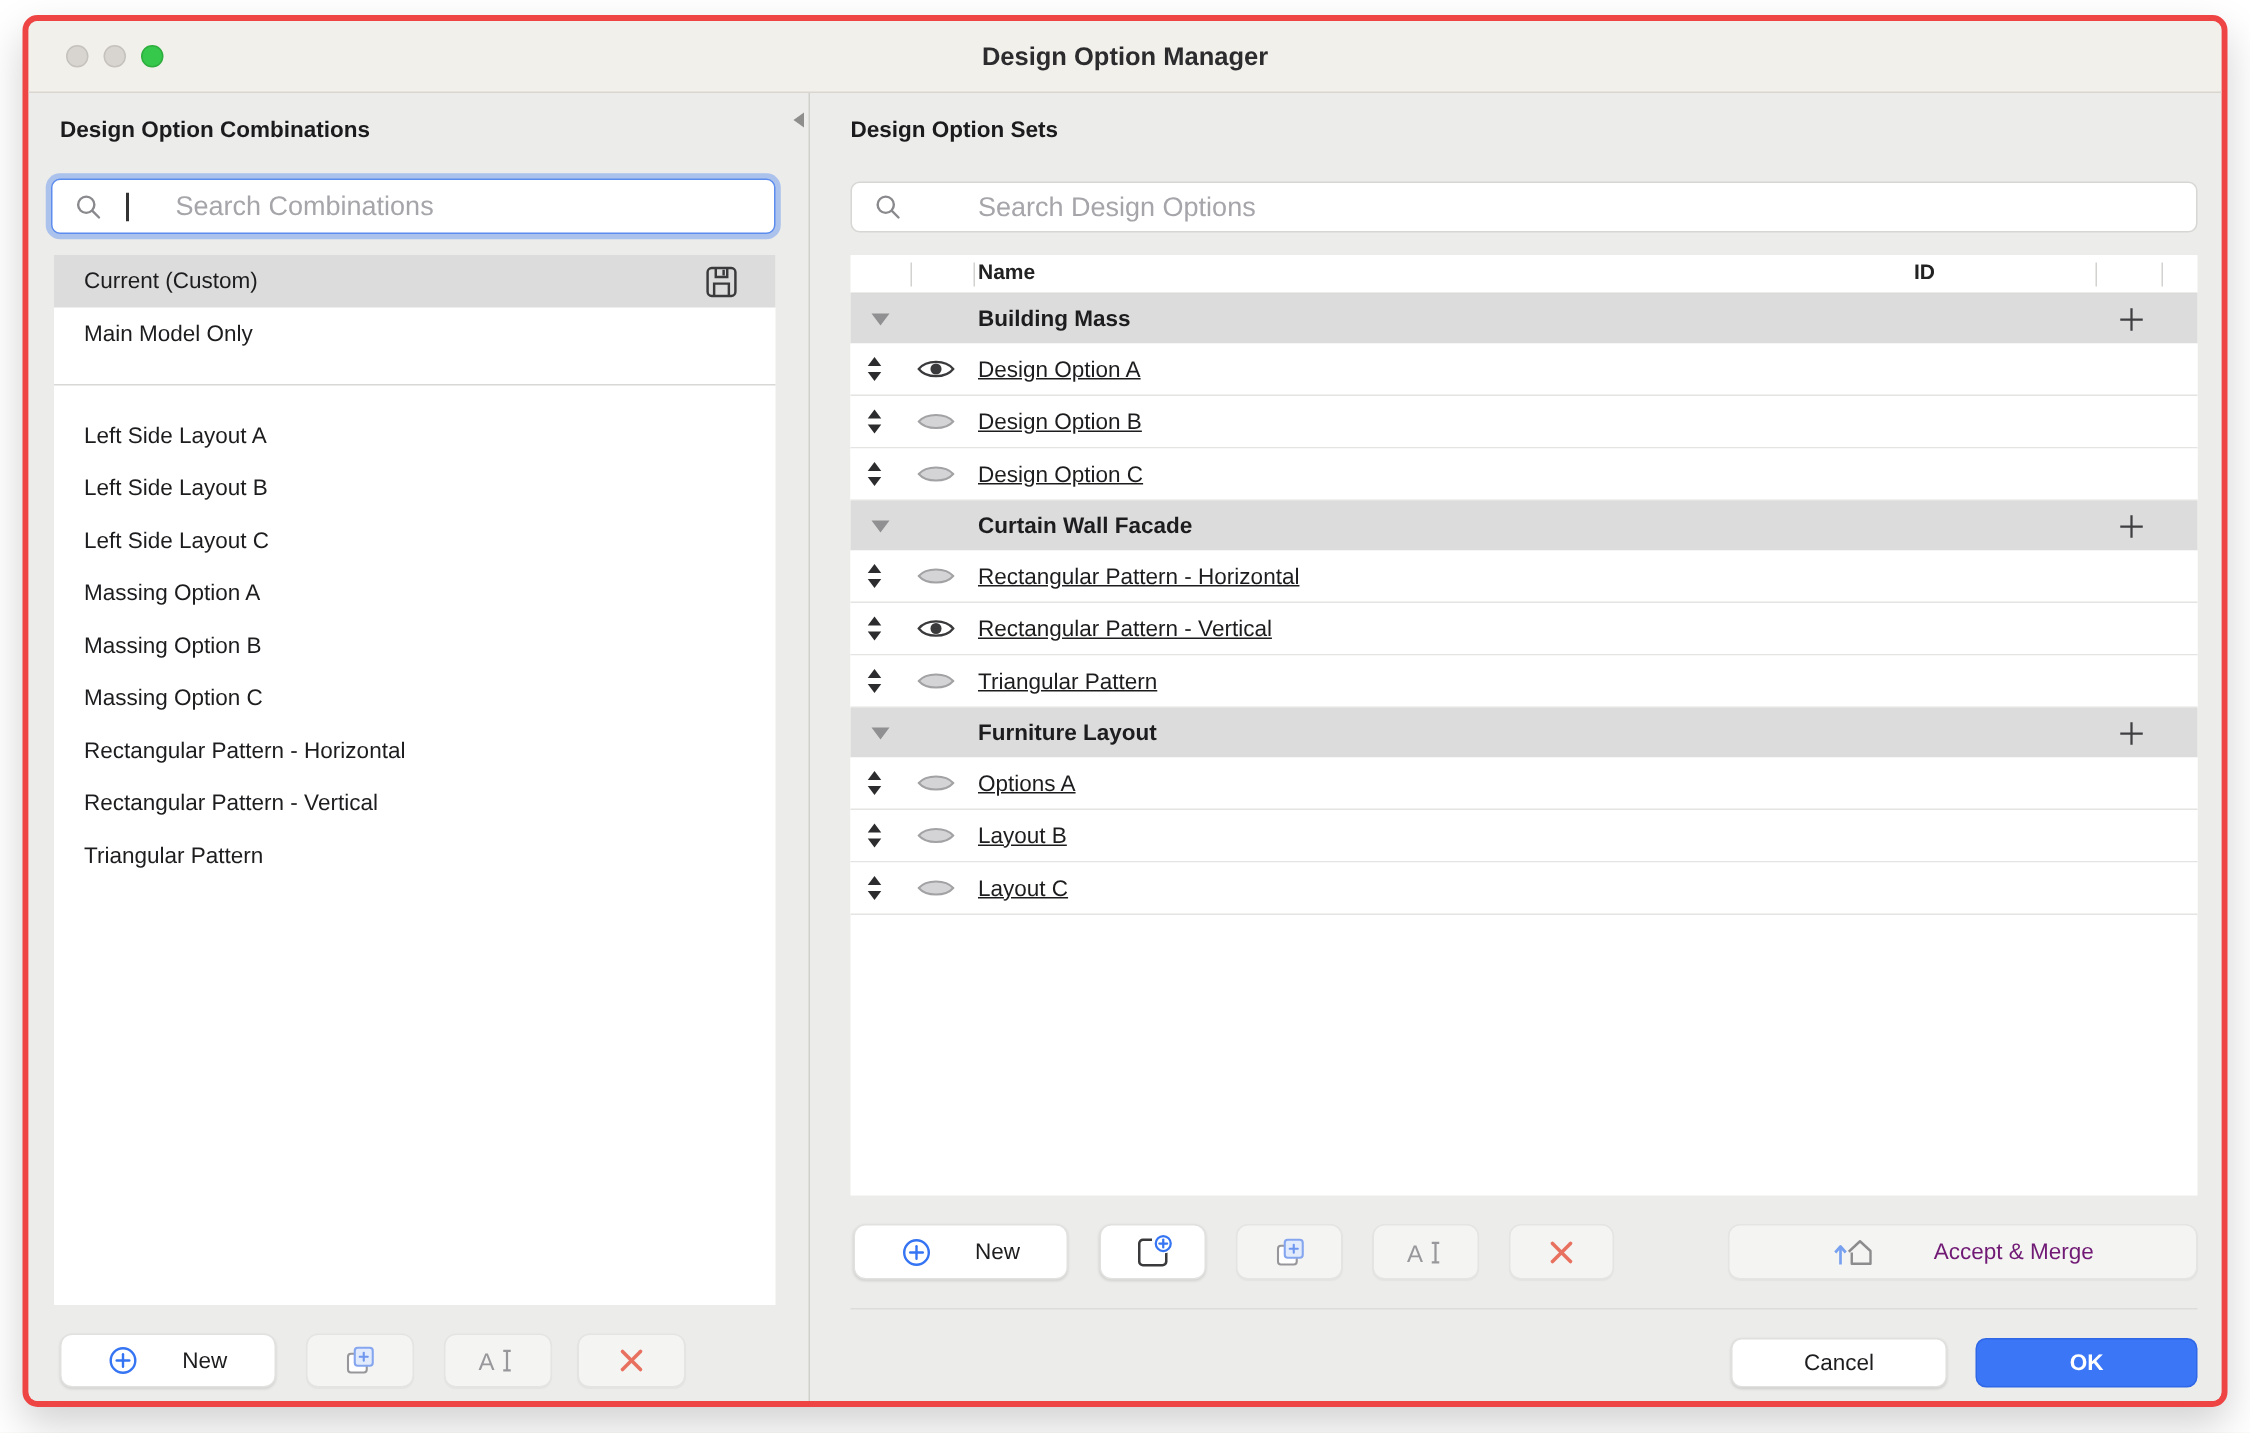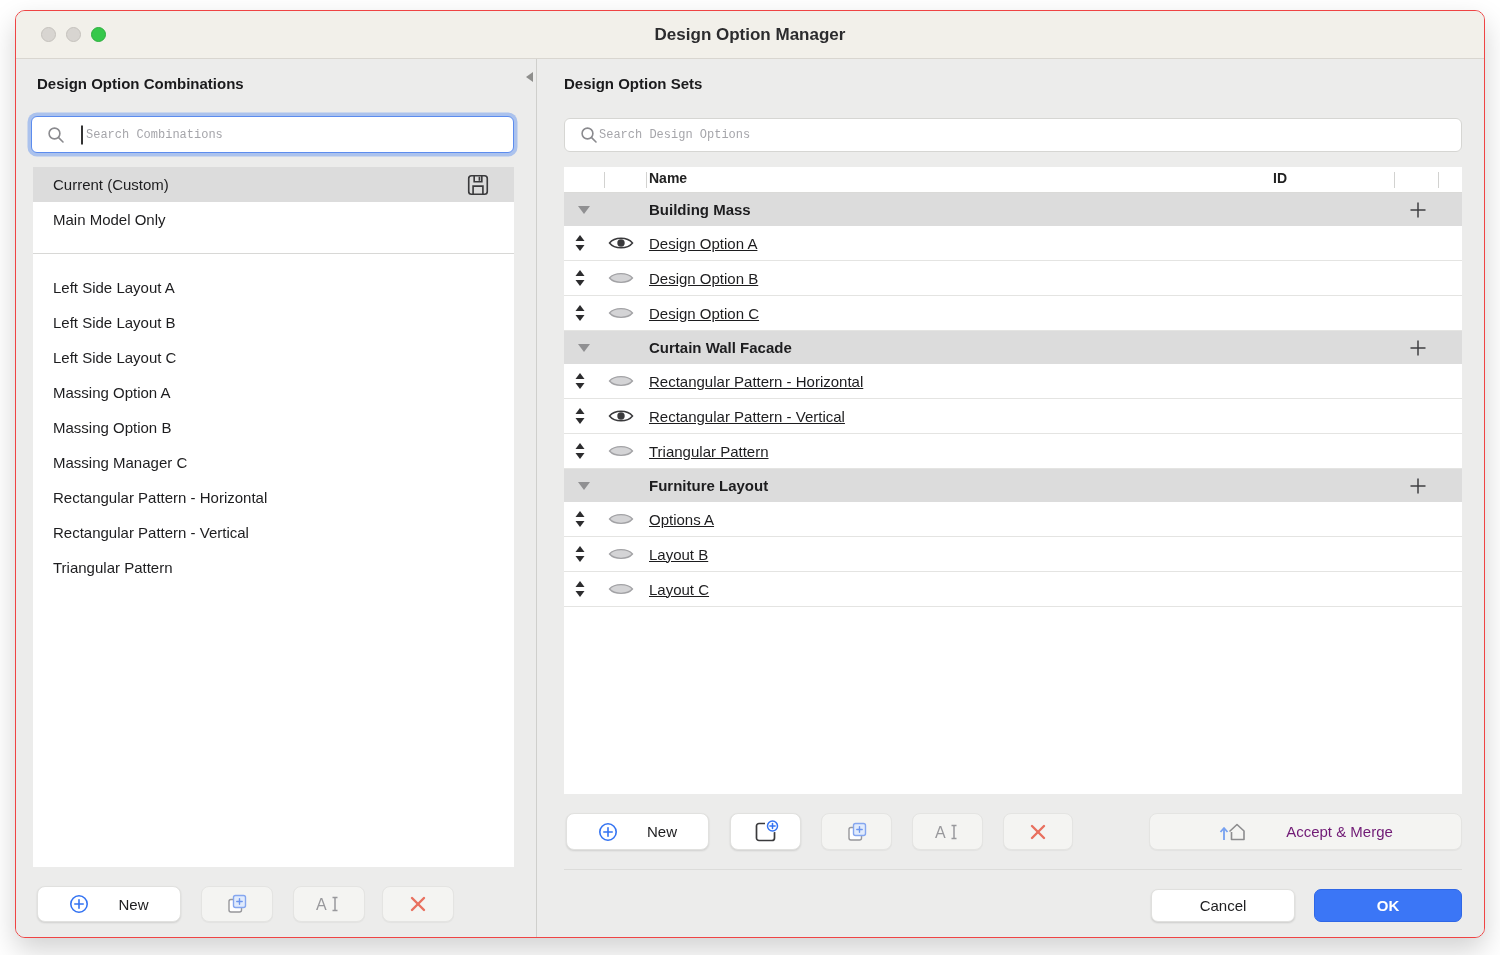--- a/index.html
+++ b/index.html
@@ -1,19 +1,19 @@
 <!DOCTYPE html>
 <html><head>
 <meta charset="utf-8">
 <style>
   * { margin:0; padding:0; box-sizing:border-box; }
   html,body { width:1500px; height:955px; background:#ffffff;
     font-family:"Liberation Sans", sans-serif; color:#1d1d1f; overflow:hidden; }
   .window { position:absolute; left:15px; top:10px; width:1470px; height:928px;
-    background:#ececeb; border:1px solid #ef4444; border-radius:10px;
+    background:#ececeb; border:4px solid #ef4444; border-radius:10px;
     box-shadow:0 12px 28px rgba(0,0,0,.18); overflow:hidden; }
   
   .titlebar { position:relative; height:48px; background:#f2f0ea;
     border-bottom:1px solid #d9d6d0; }
   .traffic { position:absolute; left:25px; top:16px; display:flex; gap:10px; }
   .light { width:15px; height:15px; border-radius:50%; display:inline-block; }
   .light.gray  { background:#d8d5d1; border:1px solid #c5c2bd; }
   .light.green { background:#36c84b; border:1px solid #2dae3e; }
   .win-title { position:absolute; left:0; right:0; top:0; height:48px;
     display:flex; align-items:center; justify-content:center;
@@ -25,21 +25,21 @@
   .collapse-arrow { position:absolute; left:-10px; top:13px; width:0; height:0;
     border-top:5px solid transparent; border-bottom:5px solid transparent;
     border-right:7px solid #8e8e8c; }
   .right-panel { position:relative; flex:1; background:#ececeb; }
   h2.panel-heading { position:absolute; font-size:15px; font-weight:bold; color:#1b1b1d; }
   
   .search { position:absolute; background:#fff; border-radius:6px; display:flex; align-items:center; }
   .search.focused { border:1px solid #5c8cee; box-shadow:0 0 0 3.5px rgba(106,152,240,.5); }
   .search.plain   { border:1px solid #d6d6d3; }
   .search input { border:none; outline:none; background:transparent; width:100%;
-    font-size:12px; font-family:Liberation Mono, monospace; color:#1d1d1f; }
+    font-size:18px; font-family:Liberation Sans, sans-serif; color:#1d1d1f;margin-left:28px; }
   .search input::placeholder { color:#a5a5aa; }
   .search .mag { position:absolute; left:14px; top:50%; transform:translateY(-50%); }
   .caret { position:absolute; left:49px; top:50%; transform:translateY(-50%);
     width:1.5px; height:19px; background:#333; }
   
   .combo-list { position:absolute; left:17px; top:108px; width:481px; height:700px; background:#fff; }
   .combo-row { position:relative; height:35px; display:flex; align-items:center;
     padding-left:20px; font-size:15px; }
   .combo-row.selected { background:#dcdcdc; }
   .combo-row .save-ic { position:absolute; right:24px; top:50%; transform:translateY(-50%); }
@@ -193,21 +193,21 @@
         <div class="combo-row">
             <span>Left Side Layout C</span>
           </div>
         <div class="combo-row">
             <span>Massing Option A</span>
           </div>
         <div class="combo-row">
             <span>Massing Option B</span>
           </div>
         <div class="combo-row">
-            <span>Massing Manager C</span>
+            <span>Massing Option C</span>
           </div>
         <div class="combo-row">
             <span>Rectangular Pattern - Horizontal</span>
           </div>
         <div class="combo-row">
             <span>Rectangular Pattern - Vertical</span>
           </div>
         <div class="combo-row">
             <span>Triangular Pattern</span>
           </div>
@@ -240,21 +240,21 @@
       <span class="collapse-arrow"></span>
     </div>
 
     <div class="right-panel">
       <h2 class="panel-heading" style="left:27px; top:16px;">Design Option Sets</h2>
 
       <div class="search plain" style="left:27px; top:59px; width:898px; height:34px;">
         <svg class="mag" width="20" height="20">
             <use href="#i-mag"></use>
           </svg>
-        <input style="padding-left: 34px;" placeholder="Search Design Options">
+        <input style="padding-left: 56px;" placeholder="Search Design Options">
       </div>
 
       <div class="sets-table">
         <div class="table-header">
           <span class="tick t1"></span>
           <span class="tick t2"></span>
           <span class="col-name">Name</span>
           <span class="col-id">ID</span>
           <span class="tick t3"></span>
           <span class="tick t4"></span>

